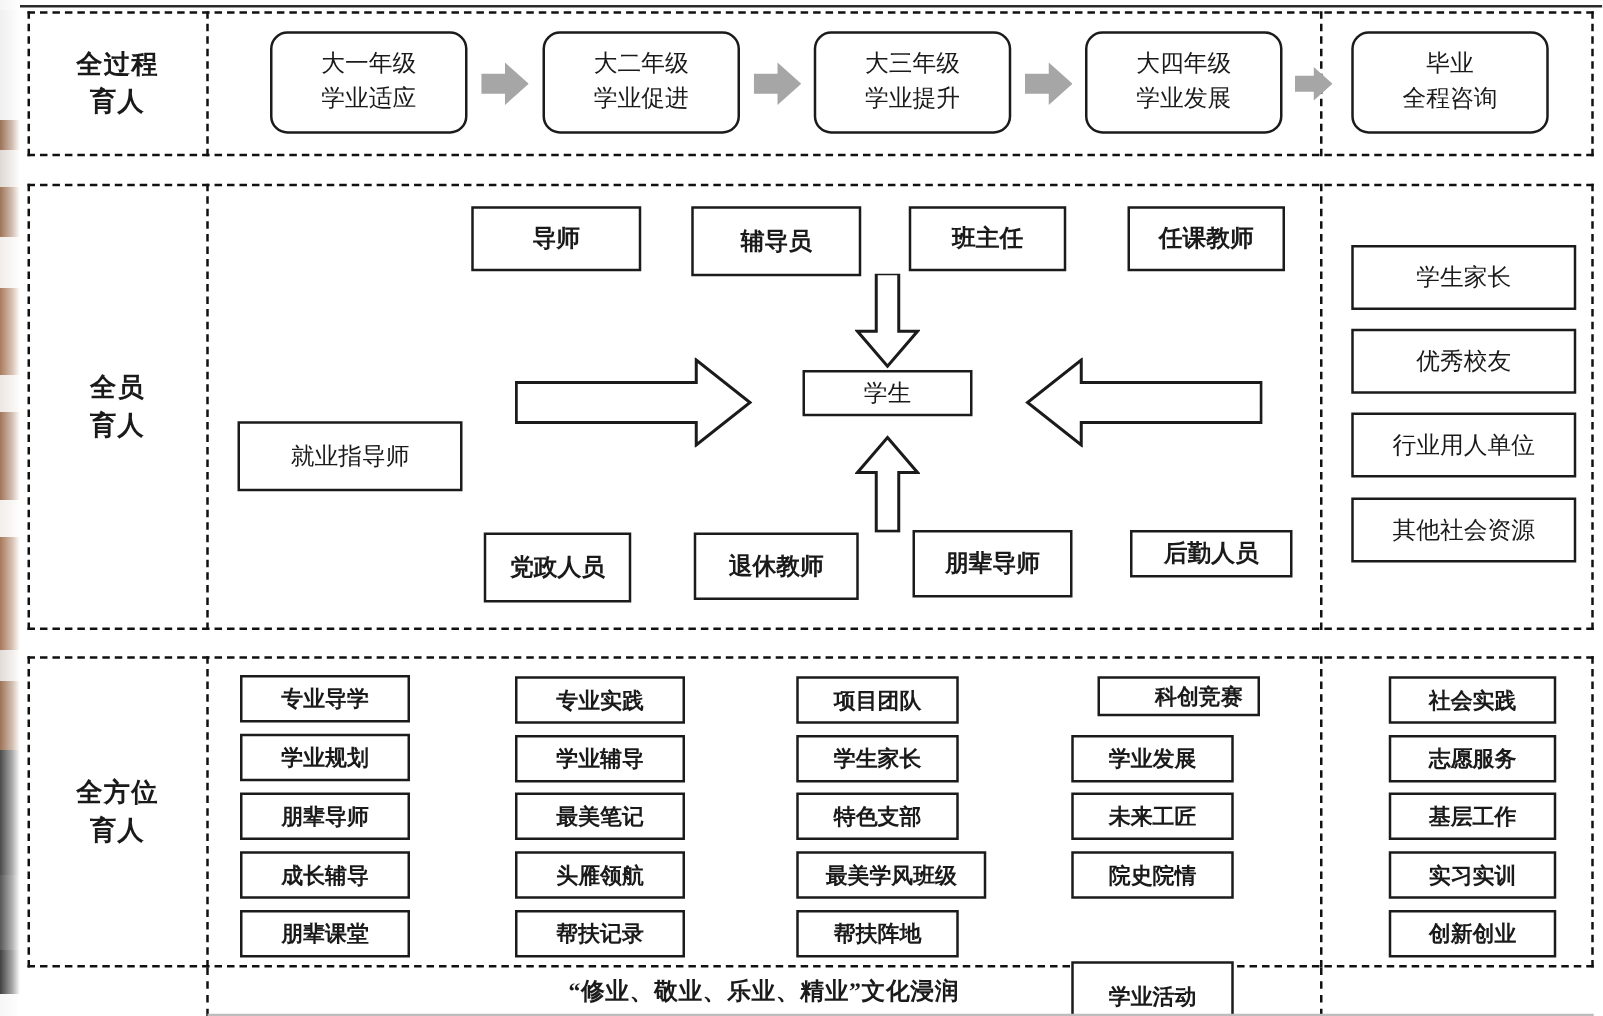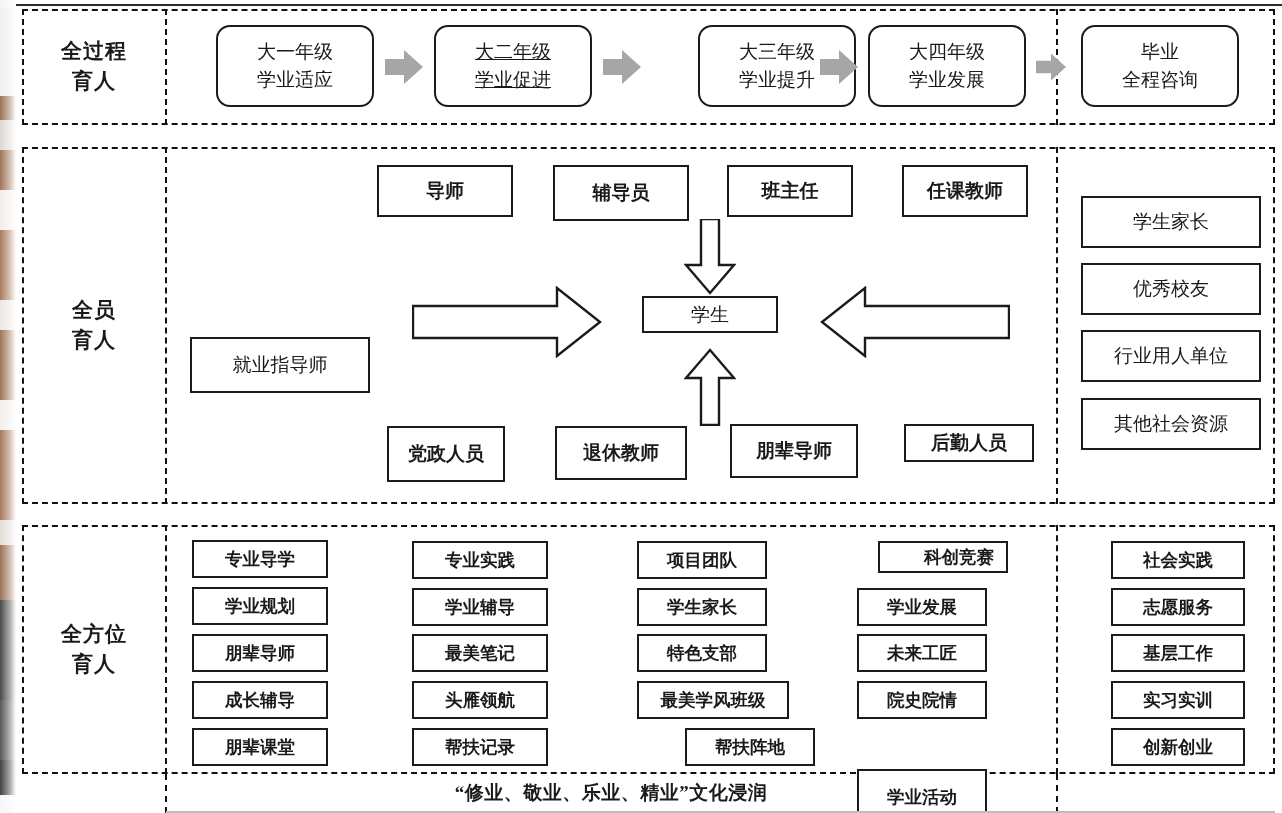--- a/index.html
+++ b/index.html
@@ -158,23 +158,23 @@
 
   <div class="section" style="left:22px; top:9px; width:1253px; height:116px;"></div>
   <div class="vdivider" style="left:165px; top:9px; height:116px;"></div>
   <div class="vdivider" style="left:1056px; top:9px; height:116px;"></div>
 
   <div class="sec-label" style="left:24px; top:9px; width:140px; height:116px;">全过程
 育人</div>
 
   <div class="stage-box" style="left:216px; top:25px; width:158px; height:82px;">大一年级
 学业适应</div>
-  <div class="stage-box" style="left:434px; top:25px; width:158px; height:82px;text-decoration:underline;">大二年级
+  <div class="stage-box" style="left:434px; top:25px; width:158px; height:82px;">大二年级
 学业促进</div>
-  <div class="stage-box" style="left:651px; top:25px; width:158px; height:82px;margin-left:47px;">大三年级
+  <div class="stage-box" style="left:651px; top:25px; width:158px; height:82px;">大三年级
 学业提升</div>
   <div class="stage-box" style="left:868px; top:25px; width:158px; height:82px;">大四年级
 学业发展</div>
   <div class="stage-box" style="left:1081px; top:25px; width:158px; height:82px;">毕业
 全程咨询</div>
 
   <div class="gray-arrow" style="left:385px; top:48px; width:38px; height:38px;">
     <svg width="38" height="38" viewBox="0 0 38 38">
         <polygon points="0,11 19,11 19,2 38,19 19,36 19,27 0,27" fill="#a6a6a6"></polygon>
       </svg>
@@ -261,21 +261,21 @@
   <div class="rect-box small" style="left:412px; top:541px; width:136px; height:38px;">专业实践</div>
   <div class="rect-box small" style="left:412px; top:588px; width:136px; height:38px;">学业辅导</div>
   <div class="rect-box small" style="left:412px; top:634px; width:136px; height:38px;">最美笔记</div>
   <div class="rect-box small" style="left:412px; top:681px; width:136px; height:38px;">头雁领航</div>
   <div class="rect-box small" style="left:412px; top:728px; width:136px; height:38px;">帮扶记录</div>
 
   <div class="rect-box small" style="left:637px; top:541px; width:130px; height:38px;">项目团队</div>
   <div class="rect-box small" style="left:637px; top:588px; width:130px; height:38px;">学生家长</div>
   <div class="rect-box small" style="left:637px; top:634px; width:130px; height:38px;">特色支部</div>
   <div class="rect-box small" style="left:637px; top:681px; width:152px; height:38px;">最美学风班级</div>
-  <div class="rect-box small" style="left:637px; top:728px; width:130px; height:38px;margin-left:48px;">帮扶阵地</div>
+  <div class="rect-box small" style="left:637px; top:728px; width:130px; height:38px;">帮扶阵地</div>
 
   <div class="rect-box small" style="left:878px; top:541px; width:130px; height:32px;padding-left:32px;">科创竞赛</div>
   <div class="rect-box small" style="left:857px; top:588px; width:130px; height:38px;">学业发展</div>
   <div class="rect-box small" style="left:857px; top:634px; width:130px; height:38px;">未来工匠</div>
   <div class="rect-box small" style="left:857px; top:681px; width:130px; height:38px;">院史院情</div>
   <div class="rect-box small" style="left:857px; top:769px; width:130px; height:56px;">学业活动</div>
 
   <div class="rect-box small" style="left:1111px; top:541px; width:134px; height:38px;">社会实践</div>
   <div class="rect-box small" style="left:1111px; top:588px; width:134px; height:38px;">志愿服务</div>
   <div class="rect-box small" style="left:1111px; top:634px; width:134px; height:38px;">基层工作</div>

